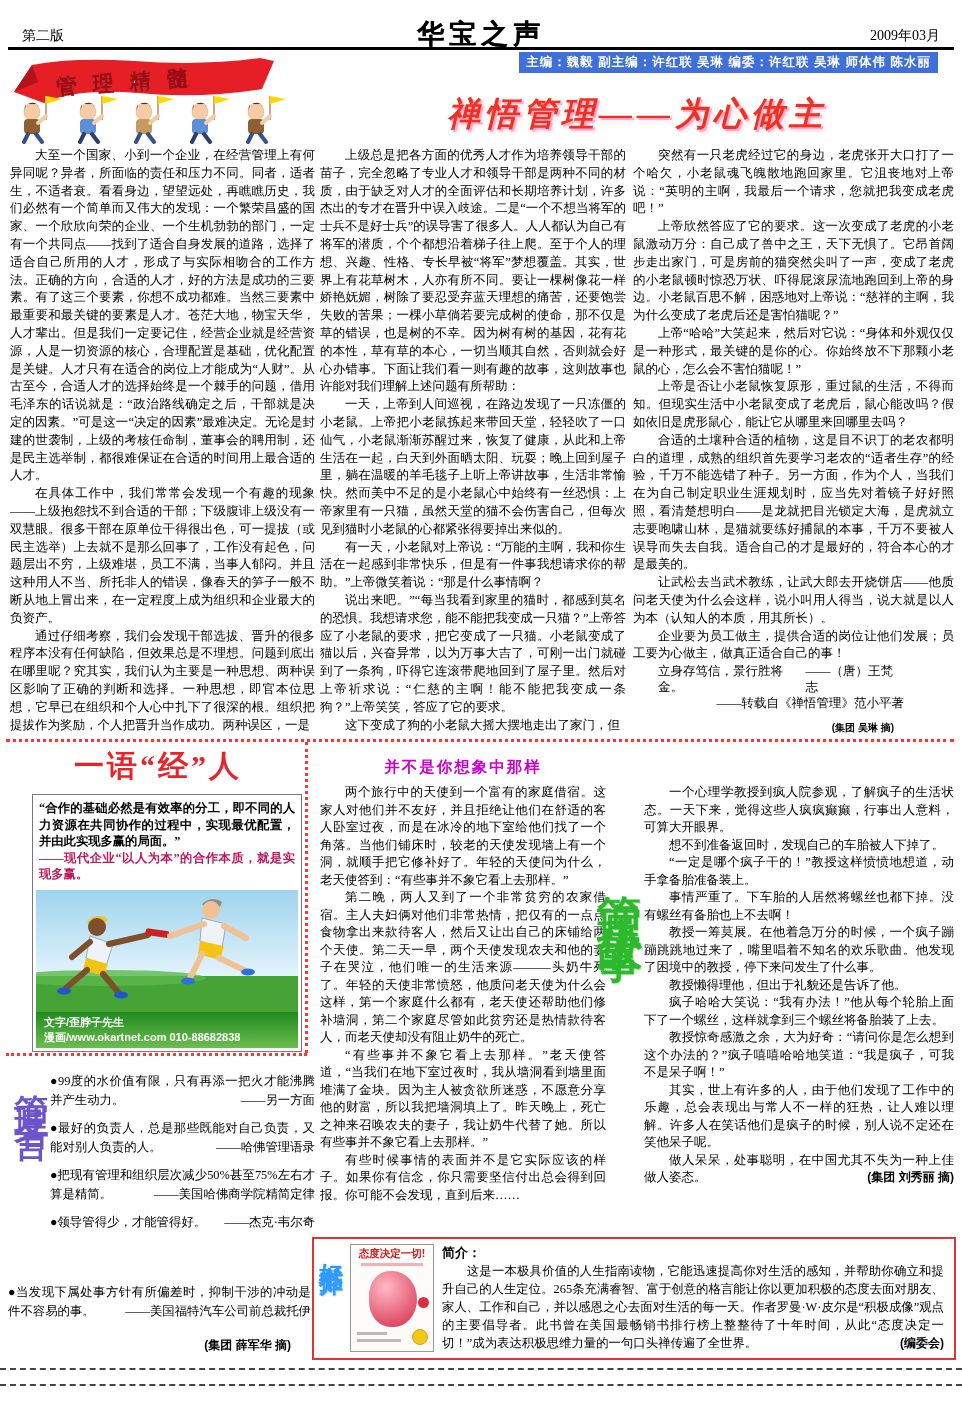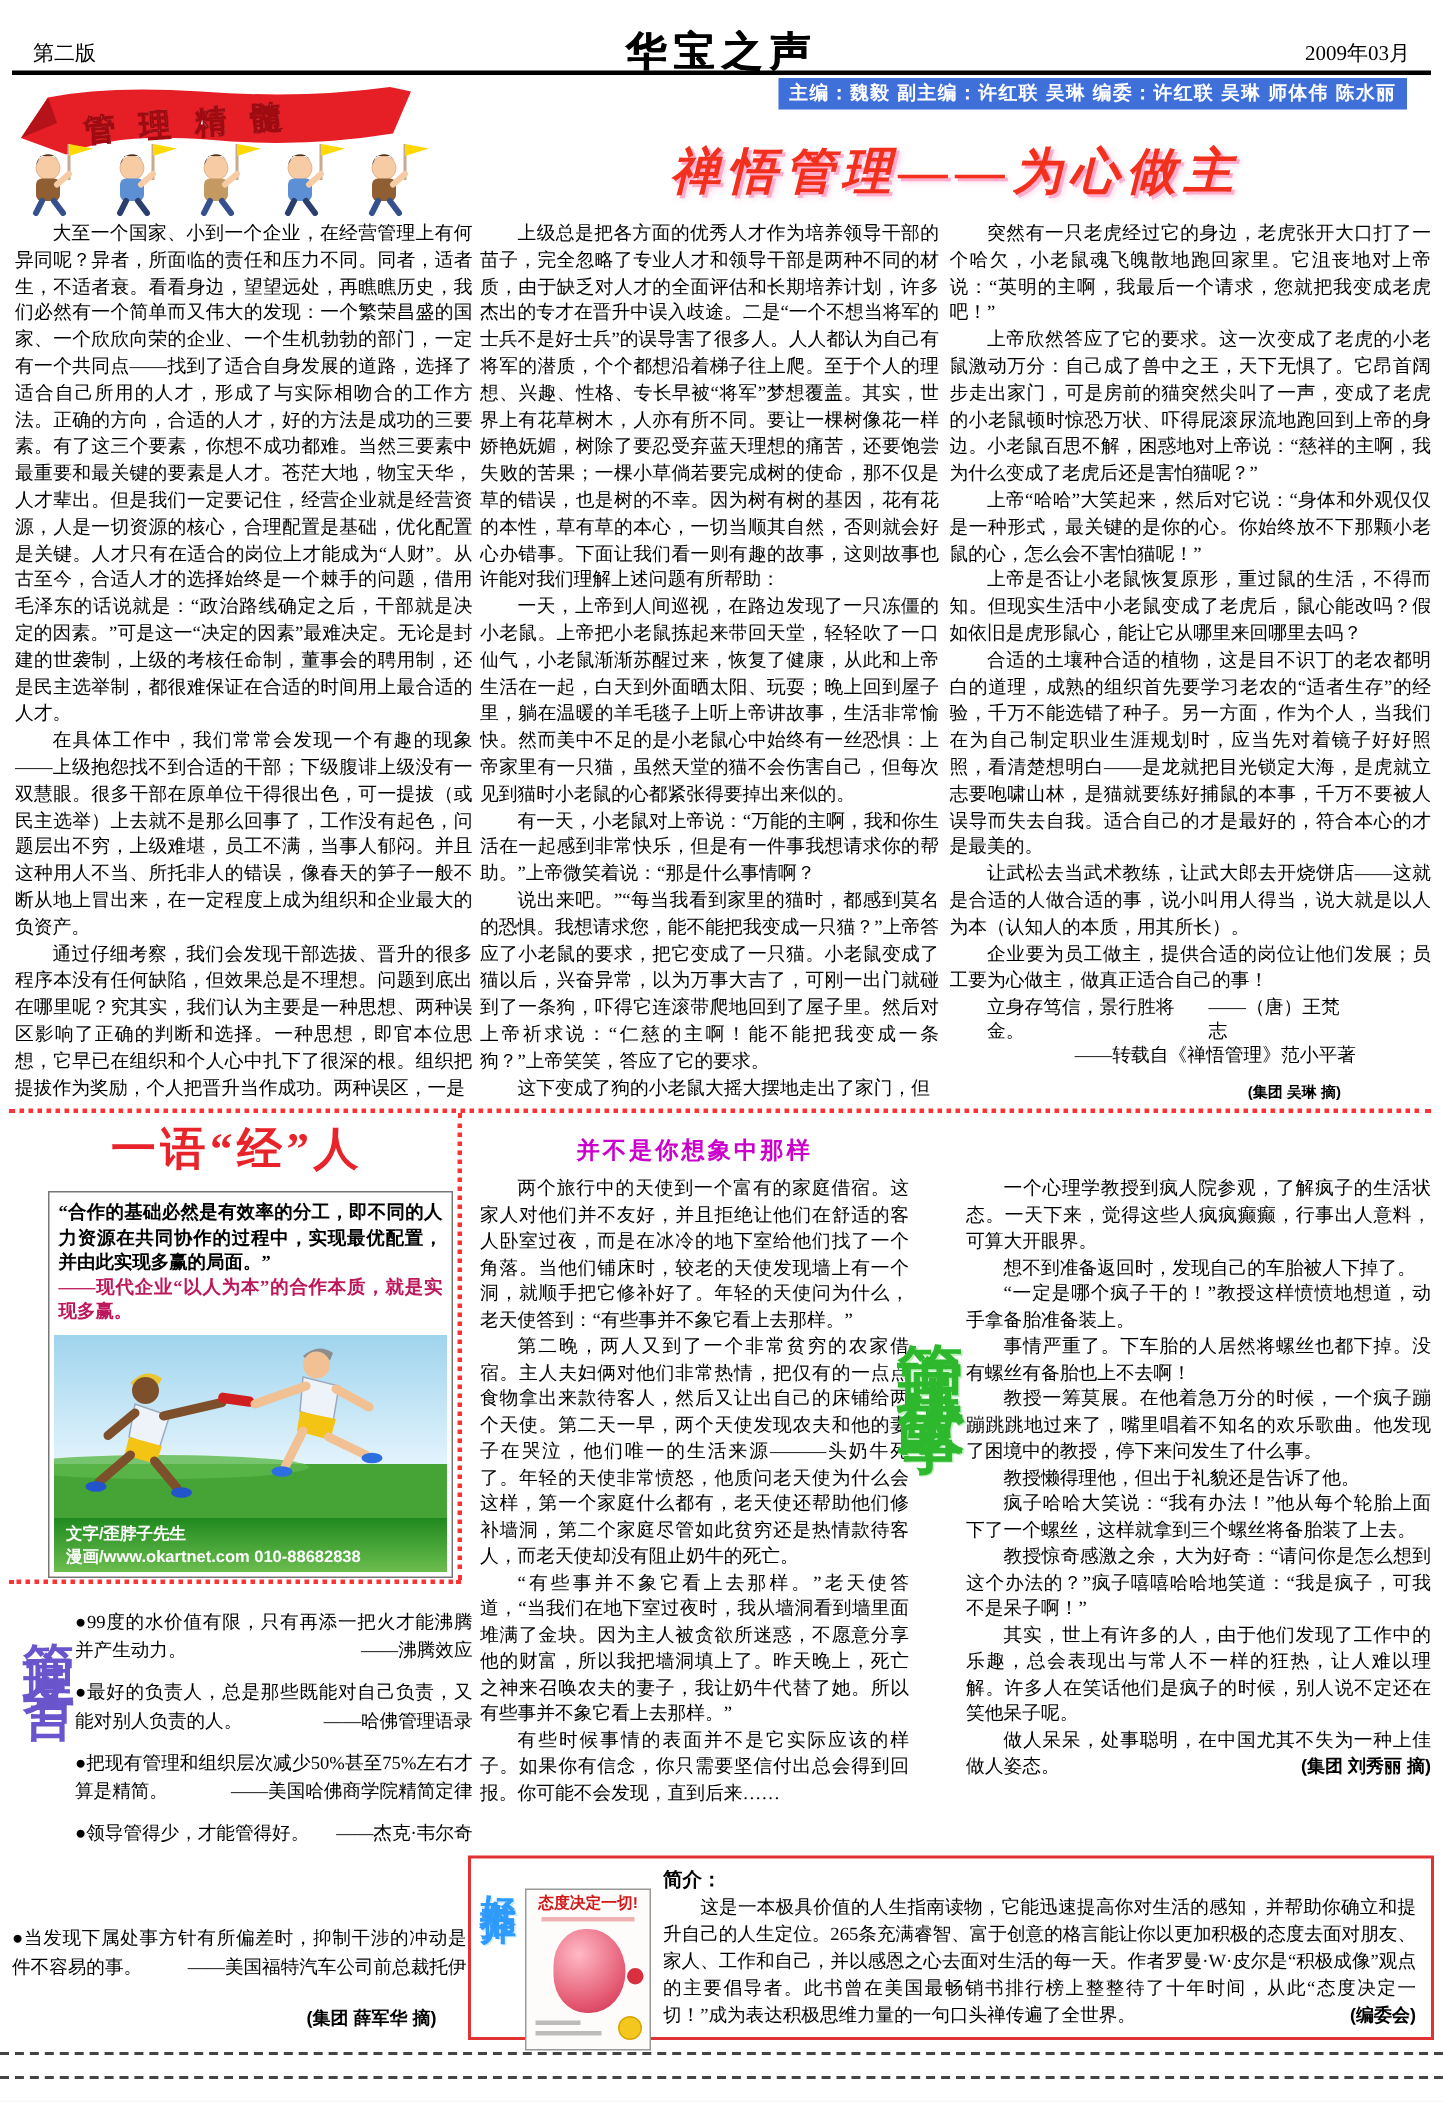--- a/index.html
+++ b/index.html
@@ -71,21 +71,21 @@
   .q-by{float:right;}
   .quotes-attr{text-align:right;font-weight:bold;font-size:12px;margin-top:16px;
         padding-right:20px;font-family:"Liberation Sans",sans-serif;}
   
   .book-box{position:absolute;left:312px;top:1237px;width:640px;height:119px;
         border:2px solid #e03333;background:#fff;}
   .book-label{position:absolute;left:4px;top:5px;height:110px;writing-mode:vertical-rl;
         text-orientation:upright;font-size:24px;font-weight:900;color:#2f9bff;
         letter-spacing:3px;line-height:26px;font-family:"Liberation Sans",sans-serif;
         text-shadow:1px 1px 0 #cde9ff;}
-  .book-cover{position:absolute;left:36px;top:20px;width:82px;height:106px;
+  .book-cover{position:absolute;left:36px;top:5px;width:82px;height:106px;
         border:1px solid #999;background:#fdfcfb;overflow:hidden;}
   .bc-title{margin:2px 2px 0 2px;text-align:center;font-size:10.5px;font-weight:bold;
         color:#d01818;font-family:"Liberation Sans",sans-serif;}
   .bc-subline{height:3px;background:#f0b3b3;margin:2px 10px 0 10px;}
   .bc-blob{position:absolute;left:18px;top:26px;width:48px;height:56px;border-radius:46% 54% 52% 48%;
         background:radial-gradient(circle at 35% 30%,#ffb9c6,#e2536d 70%,#c23050);}
   .bc-bar{position:absolute;left:6px;height:3px;background:#bbb;}
   .bc-badge{position:absolute;right:5px;bottom:6px;width:14px;height:14px;border-radius:50%;
         background:#f3c71d;border:1px solid #d8a400;}
   .bc-dot{position:absolute;right:4px;top:52px;width:11px;height:11px;border-radius:50%;
@@ -179,21 +179,21 @@
     <p>有一天，小老鼠对上帝说：“万能的主啊，我和你生活在一起感到非常快乐，但是有一件事我想请求你的帮助。”上帝微笑着说：“那是什么事情啊？</p>
     <p>说出来吧。”“每当我看到家里的猫时，都感到莫名的恐惧。我想请求您，能不能把我变成一只猫？”上帝答应了小老鼠的要求，把它变成了一只猫。小老鼠变成了猫以后，兴奋异常，以为万事大吉了，可刚一出门就碰到了一条狗，吓得它连滚带爬地回到了屋子里。然后对上帝祈求说：“仁慈的主啊！能不能把我变成一条狗？”上帝笑笑，答应了它的要求。</p>
     <p>这下变成了狗的小老鼠大摇大摆地走出了家门，但</p>
   </div>
   <div class="col colC">
     <p>突然有一只老虎经过它的身边，老虎张开大口打了一个哈欠，小老鼠魂飞魄散地跑回家里。它沮丧地对上帝说：“英明的主啊，我最后一个请求，您就把我变成老虎吧！”</p>
     <p>上帝欣然答应了它的要求。这一次变成了老虎的小老鼠激动万分：自己成了兽中之王，天下无惧了。它昂首阔步走出家门，可是房前的猫突然尖叫了一声，变成了老虎的小老鼠顿时惊恐万状、吓得屁滚尿流地跑回到上帝的身边。小老鼠百思不解，困惑地对上帝说：“慈祥的主啊，我为什么变成了老虎后还是害怕猫呢？”</p>
     <p>上帝“哈哈”大笑起来，然后对它说：“身体和外观仅仅是一种形式，最关键的是你的心。你始终放不下那颗小老鼠的心，怎么会不害怕猫呢！”</p>
     <p>上帝是否让小老鼠恢复原形，重过鼠的生活，不得而知。但现实生活中小老鼠变成了老虎后，鼠心能改吗？假如依旧是虎形鼠心，能让它从哪里来回哪里去吗？</p>
     <p>合适的土壤种合适的植物，这是目不识丁的老农都明白的道理，成熟的组织首先要学习老农的“适者生存”的经验，千万不能选错了种子。另一方面，作为个人，当我们在为自己制定职业生涯规划时，应当先对着镜子好好照照，看清楚想明白——是龙就把目光锁定大海，是虎就立志要咆啸山林，是猫就要练好捕鼠的本事，千万不要被人误导而失去自我。适合自己的才是最好的，符合本心的才是最美的。</p>
-    <p>让武松去当武术教练，让武大郎去开烧饼店——这就是合适的人做合适的事，说小叫用人得当，说大就是以人为本（认知人的本质，用其所长）。</p>
+    <p>让武松去当武术教练，让武大郎去开烧饼店——他质问老天使为什么会这样，说小叫用人得当，说大就是以人为本（认知人的本质，用其所长）。</p>
     <p>企业要为员工做主，提供合适的岗位让他们发展；员工要为心做主，做真正适合自己的事！</p>
     <div class="verse-line">
       <span>立身存笃信，景行胜将金。</span>
       <span>——（唐）王梵志</span>
     </div>
     <div class="src-line">——转载自《禅悟管理》范小平著</div>
     <div class="attr-line">(集团 吴琳 摘)</div>
   </div>
 
   <div class="sep-h-top"></div>
@@ -269,21 +269,21 @@
     <p>教授一筹莫展。在他着急万分的时候，一个疯子蹦蹦跳跳地过来了，嘴里唱着不知名的欢乐歌曲。他发现了困境中的教授，停下来问发生了什么事。</p>
     <p>教授懒得理他，但出于礼貌还是告诉了他。</p>
     <p>疯子哈哈大笑说：“我有办法！”他从每个轮胎上面下了一个螺丝，这样就拿到三个螺丝将备胎装了上去。</p>
     <p>教授惊奇感激之余，大为好奇：“请问你是怎么想到这个办法的？”疯子嘻嘻哈哈地笑道：“我是疯子，可我不是呆子啊！”</p>
     <p>其实，世上有许多的人，由于他们发现了工作中的乐趣，总会表现出与常人不一样的狂热，让人难以理解。许多人在笑话他们是疯子的时候，别人说不定还在笑他呆子呢。</p>
     <p><span>做人呆呆，处事聪明，在中国尤其不失为一种上佳做人姿态。</span><span class="attr-float">(集团 刘秀丽 摘)</span></p>
   </div>
 
   <div class="quotes-label">管理名言</div>
   <div class="quotes-narrow">
-    <p class="quote-item"><span>●99度的水价值有限，只有再添一把火才能沸腾并产生动力。</span><span class="q-by">——沸腾效应</span></p>
+    <p class="quote-item"><span>●99度的水价值有限，只有再添一把火才能沸腾并产生动力。</span><span class="q-by">——另一方面</span></p>
     <p class="quote-item"><span>●最好的负责人，总是那些既能对自己负责，又能对别人负责的人。</span><span class="q-by">——哈佛管理语录</span></p>
     <p class="quote-item"><span>●把现有管理和组织层次减少50%甚至75%左右才算是精简。</span><span class="q-by">——美国哈佛商学院精简定律</span></p>
     <p class="quote-item"><span>●领导管得少，才能管得好。</span><span class="q-by">——杰克·韦尔奇</span></p>
   </div>
   <div class="quotes-wide">
     <p class="quote-item"><span>●当发现下属处事方针有所偏差时，抑制干涉的冲动是件不容易的事。</span><span class="q-by">——美国福特汽车公司前总裁托伊</span></p>
     <div class="quotes-attr">(集团 薛军华 摘)</div>
   </div>
 
   <div class="book-box">

